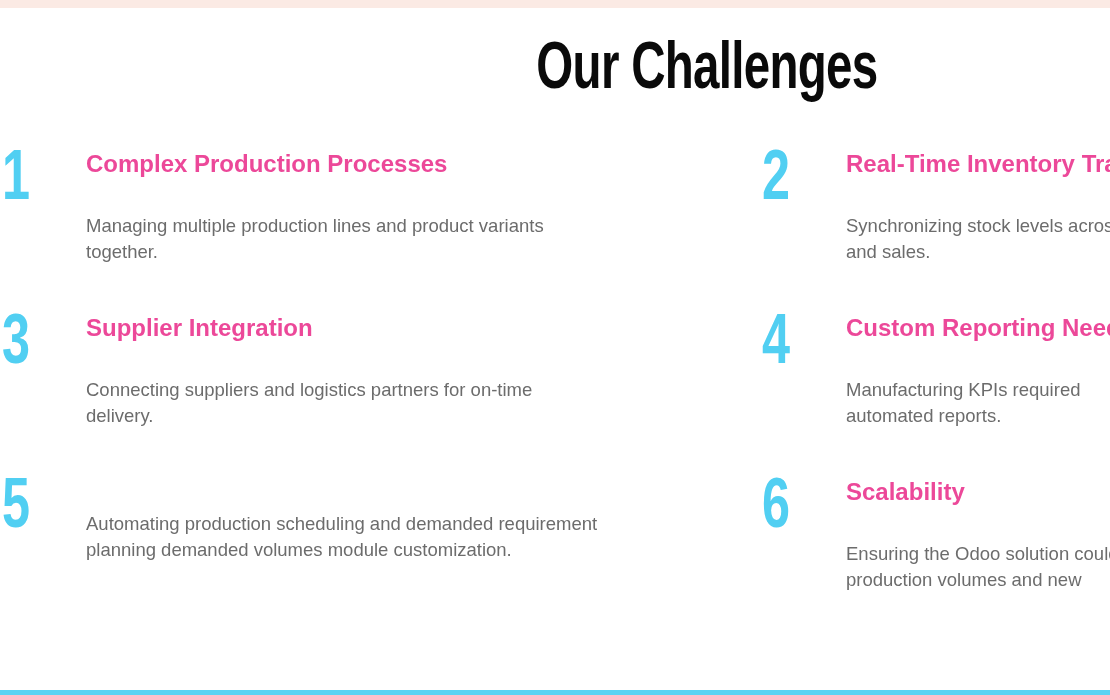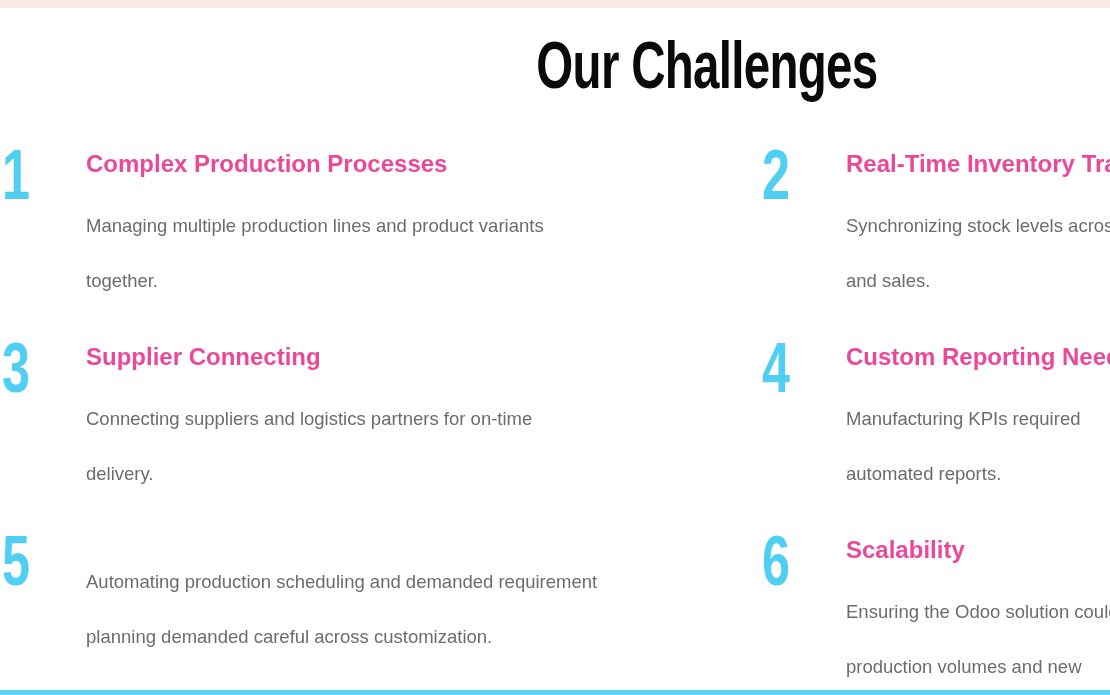--- a/index.html
+++ b/index.html
@@ -93,21 +93,20 @@
   }
   .item-body {
     margin: 34px 0 0 0;
     font-size: 18.5px;
     line-height: 26px;
     color: #6c6c6c;
   }
   .item-body .line {
     display: block;
     white-space: nowrap;
-    margin-top: 29px;
   }
 </style>
 </head>
 <body>
 
 <div class="viewport">
   <div class="top-accent-bar"></div>
 
   <div class="slide">
     <div class="title-wrap">
@@ -139,21 +138,21 @@
               <span class="line">and sales.</span>
             </p>
     </div>
   </div>
 
   <div class="item">
     <div class="num">
       <span class="num-glyph">3</span>
     </div>
     <div class="item-content">
-      <h3 class="item-heading">Supplier Connecting</h3>
+      <h3 class="item-heading">Supplier Integration</h3>
       <p class="item-body">
               <span class="line">Connecting suppliers and logistics partners for on-time</span>
               <span class="line">delivery.</span>
             </p>
     </div>
   </div>
 
   <div class="item">
     <div class="num">
       <span class="num-glyph">4</span>
@@ -167,21 +166,21 @@
     </div>
   </div>
 
   <div class="item">
     <div class="num">
       <span class="num-glyph">5</span>
     </div>
     <div class="item-content">
       <p class="item-body">
               <span class="line">Automating production scheduling and demanded requirement</span>
-              <span class="line">planning demanded careful across customization.</span>
+              <span class="line">planning demanded volumes module customization.</span>
             </p>
     </div>
   </div>
 
   <div class="item">
     <div class="num">
       <span class="num-glyph">6</span>
     </div>
     <div class="item-content">
       <h3 class="item-heading">Scalability</h3>

